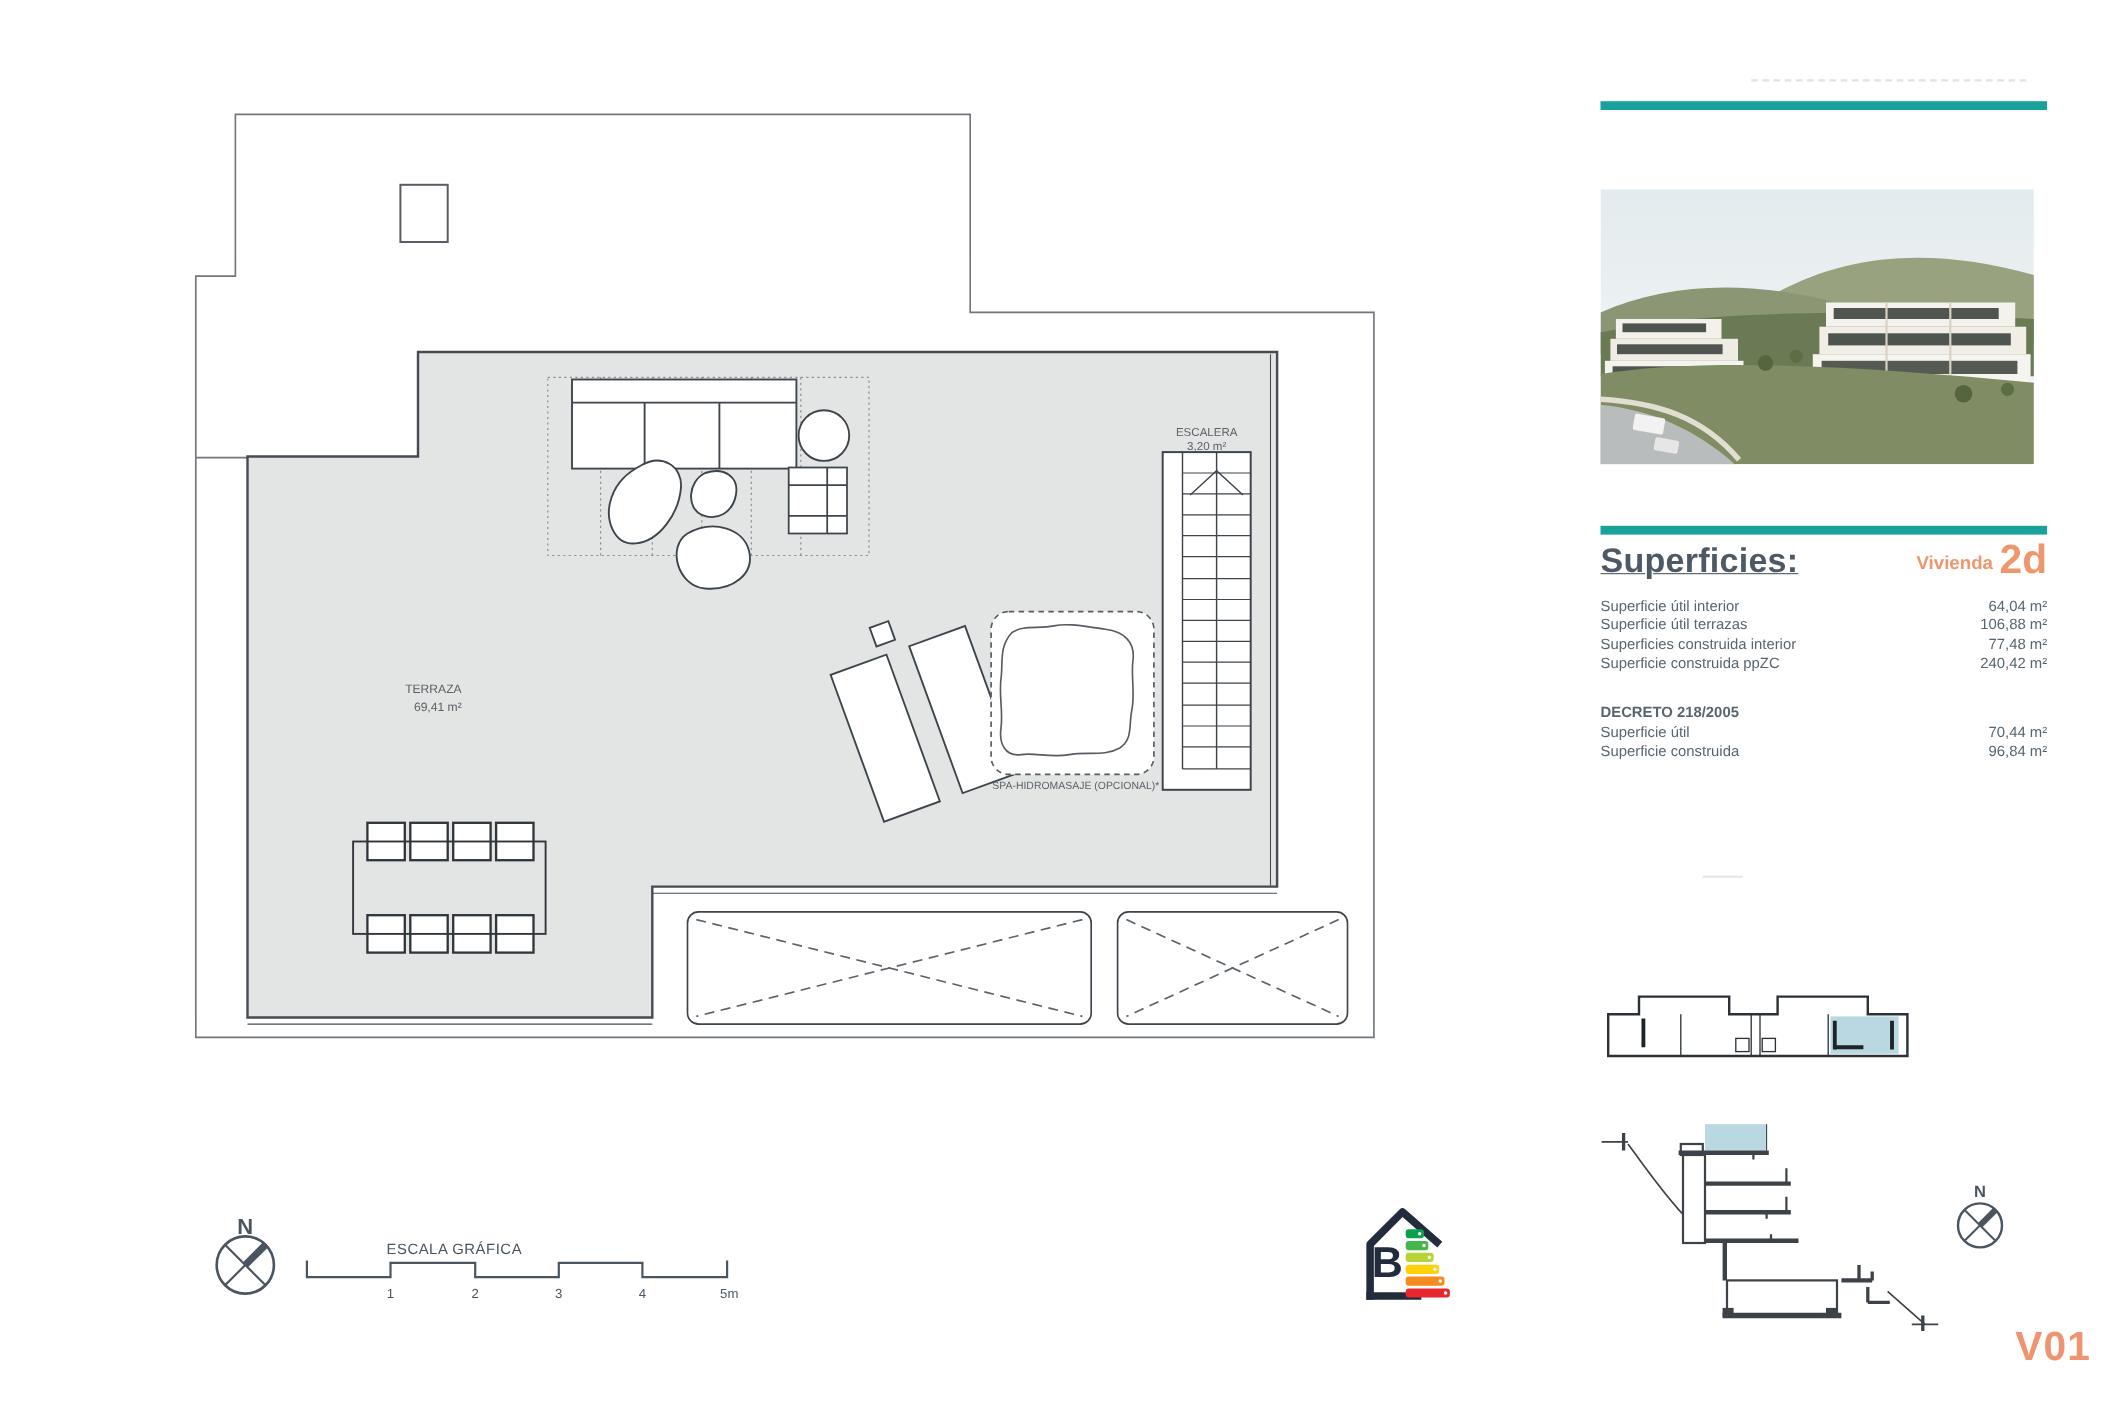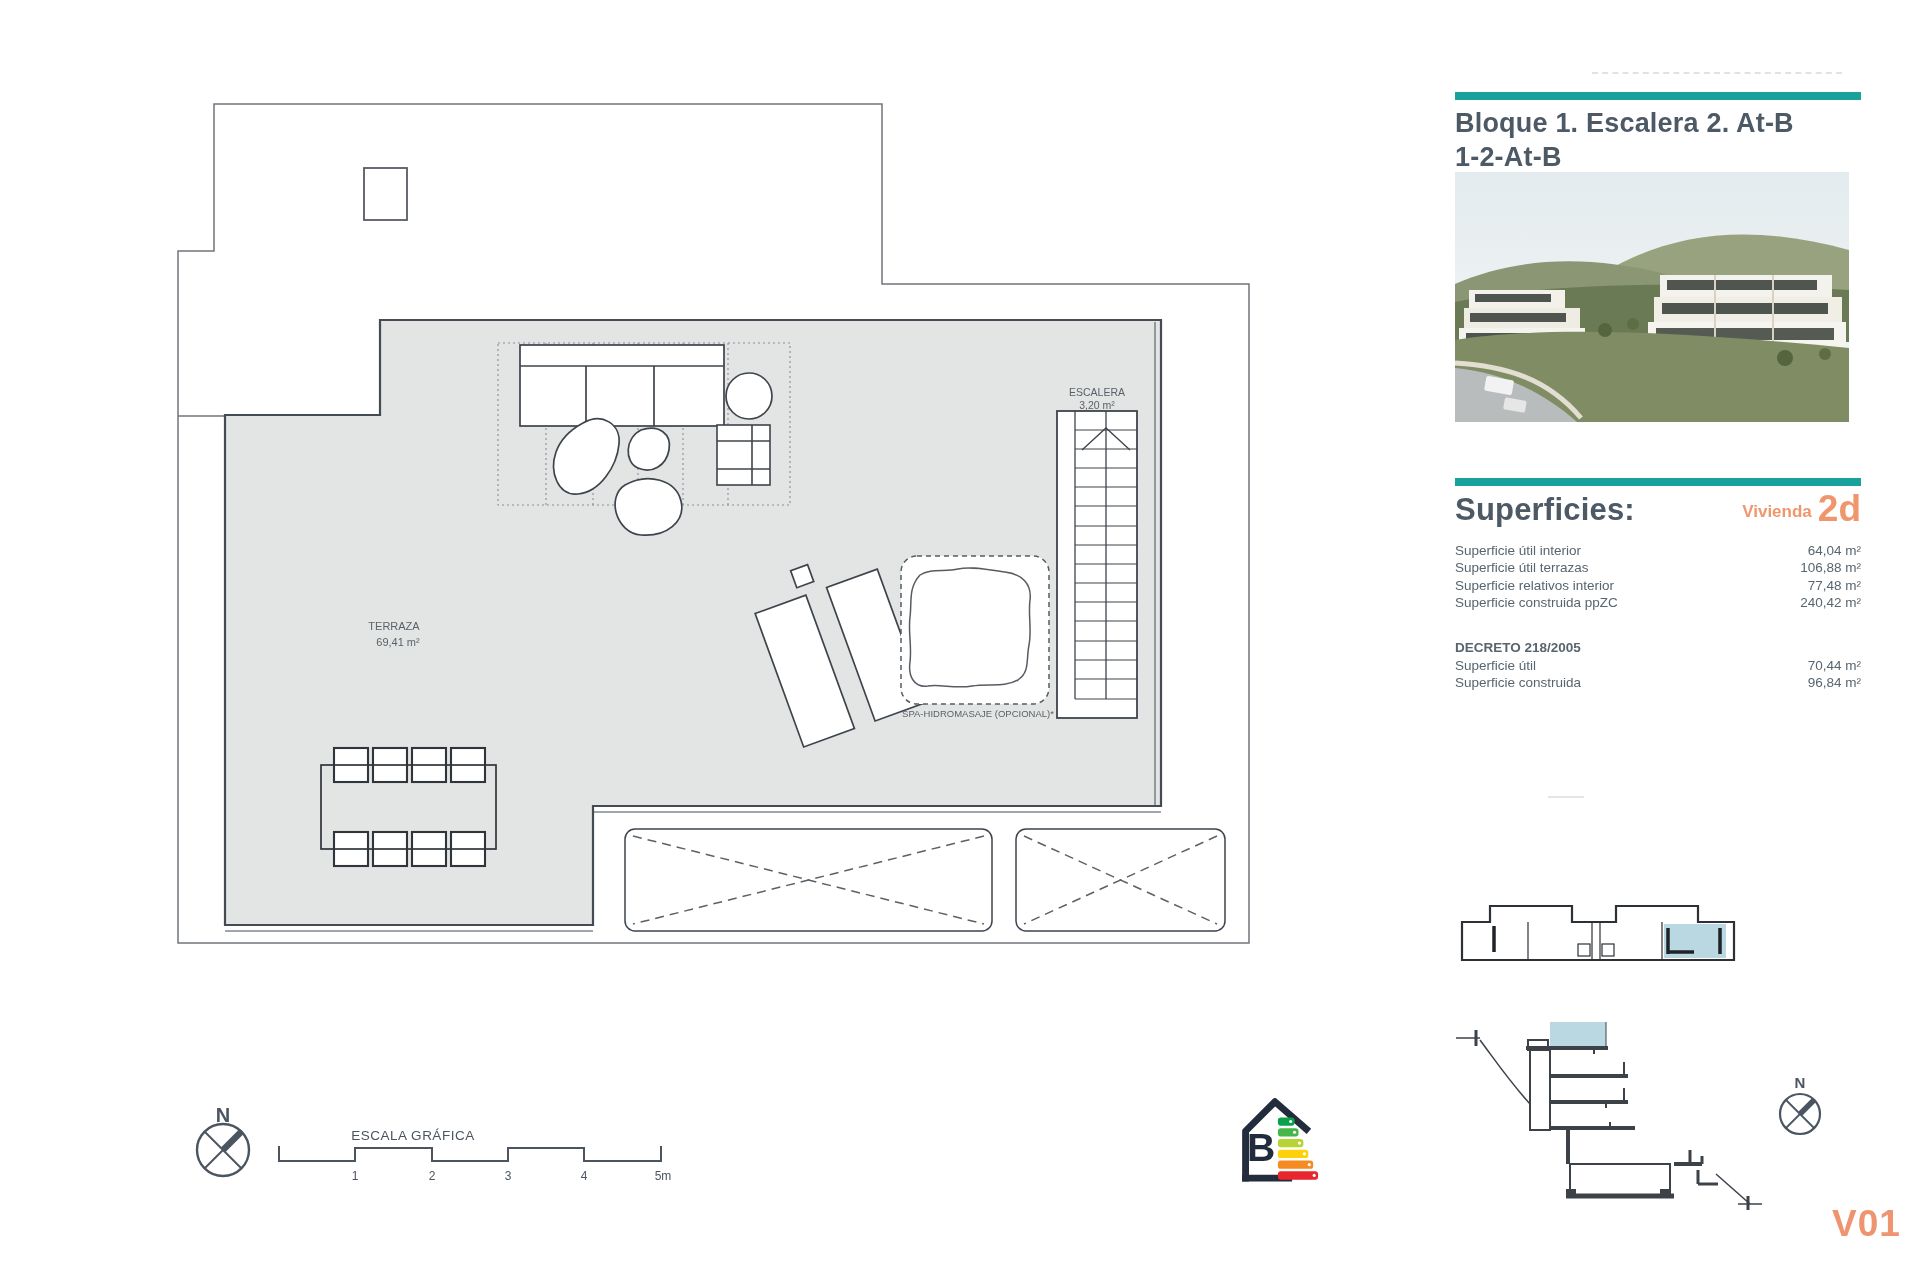--- a/index.html
+++ b/index.html
@@ -8,21 +8,21 @@
   .abs{position:absolute;}
   svg{display:block;font-family:"Liberation Sans",sans-serif;}
 
   
   .teal-bar{background:#18a29b;height:8px;width:406px;}
   .block-title{font-size:27px;font-weight:bold;color:#4d5a66;line-height:34px;letter-spacing:.2px;}
   .deco-dash{border-top:2px dashed #e0e3e5;}
   .deco-mark{border-top:2px solid #e4e6e8;}
 
   .sup-panel{width:406px;}
-  .sup-head{position:relative;height:40px;margin-top:6px;}
+  .sup-head{position:relative;height:40px;margin-top:6px;text-decoration:underline;}
   .sup-title{font-size:31px;font-weight:bold;color:#4d5a66;letter-spacing:.2px;}
   .viv{position:absolute;right:0;bottom:2px;color:#f0966c;font-weight:bold;}
   .viv .viv-word{font-size:17px;text-align:right;}
   .viv .viv-code{font-size:37px;margin-left:6px;vertical-align:-4px;}
   .sup-rows{margin-top:10px;}
   .sup-row{display:flex;justify-content:space-between;font-size:13.5px;line-height:17.4px;color:#57656f;}
   .decreto-title{margin-top:27px;font-size:13.5px;font-weight:bold;color:#57656f;line-height:18px;}
 
   .v01{font-size:37px;font-weight:bold;color:#ef9471;letter-spacing:1px;}
 
@@ -184,24 +184,20 @@
   </svg>
 
   <div class="abs disclaimer" style="left:178px;top:1212px;">
 
   </div>
 
   <div class="abs deco-dash" style="left:1592px;top:72px;width:250px;"></div>
 
   <div class="abs teal-bar" style="left:1455px;top:92px;"></div>
 
-  <div class="abs block-title" style="left:1455px;top:106px;">
-    <div>Bloque 1. Escalera 2. At-B</div>
-    <div>1-2-At-B</div>
-  </div>
 
   <svg class="abs" style="left:1455px;top:172px;" width="394" height="250" viewBox="0 0 394 250">
     <defs>
       <linearGradient id="sky" x1="0" y1="0" x2="0" y2="1">
         <stop offset="0" stop-color="#e3ebee"></stop>
           <stop offset="1" stop-color="#f7f8f7"></stop>
       </linearGradient>
     </defs>
     <rect x="0" y="0" width="394" height="250" fill="url(#sky)"></rect>
     <path d="M150,100 C220,58 300,52 394,78 L394,140 L150,140 Z" fill="#99a27e"></path>
@@ -251,21 +247,21 @@
     <div class="sup-rows">
       <div class="sup-row">
         <span>Superficie útil interior</span>
           <span>64,04 m²</span>
       </div>
       <div class="sup-row">
         <span>Superficie útil terrazas</span>
           <span>106,88 m²</span>
       </div>
       <div class="sup-row">
-        <span>Superficie relativos interior</span>
+        <span>Superficies construida interior</span>
           <span>77,48 m²</span>
       </div>
       <div class="sup-row">
         <span>Superficie construida ppZC</span>
           <span>240,42 m²</span>
       </div>
     </div>
     <div class="decreto-title">DECRETO 218/2005</div>
     <div>
       <div class="sup-row">

